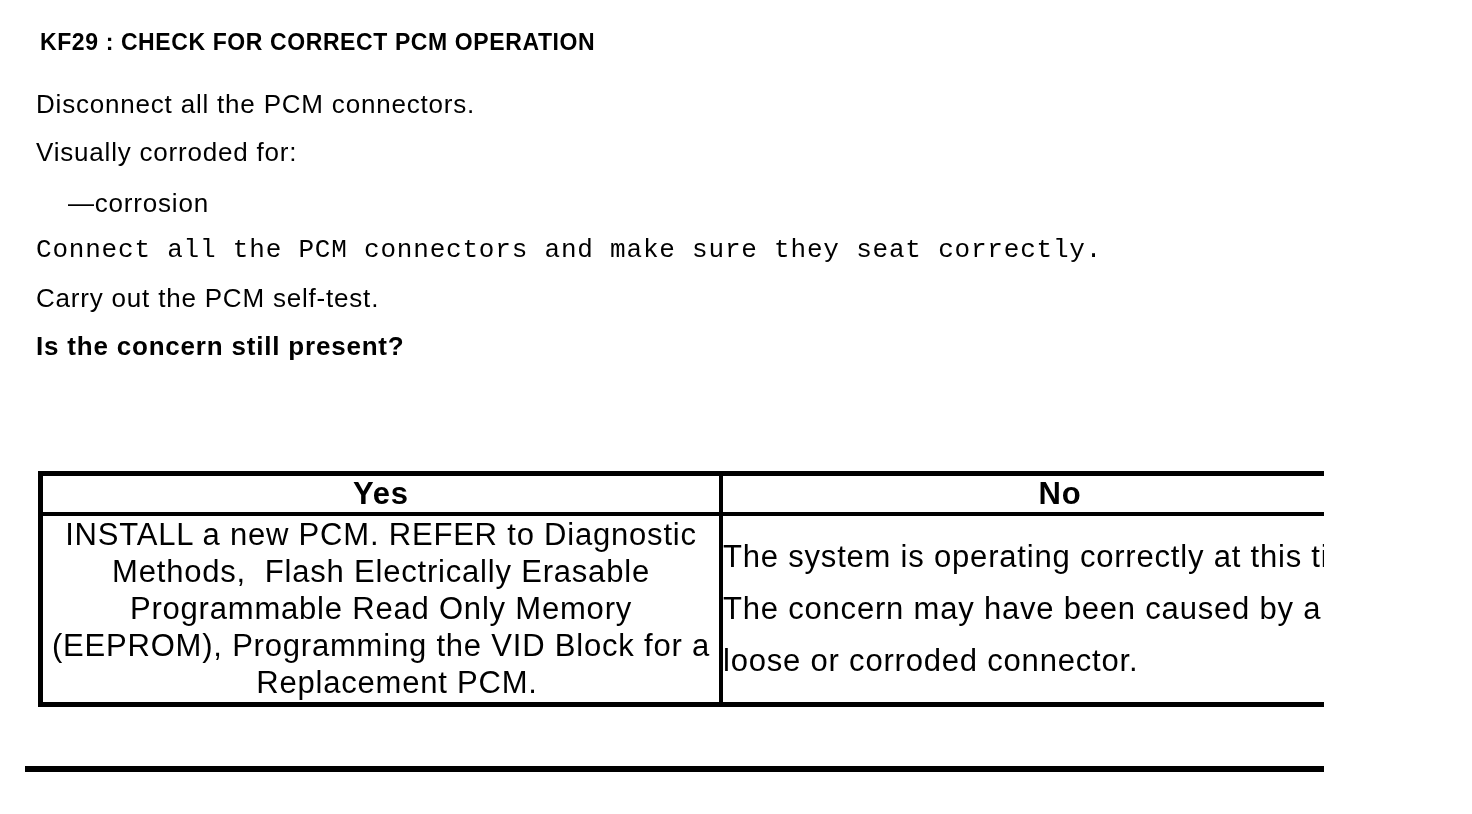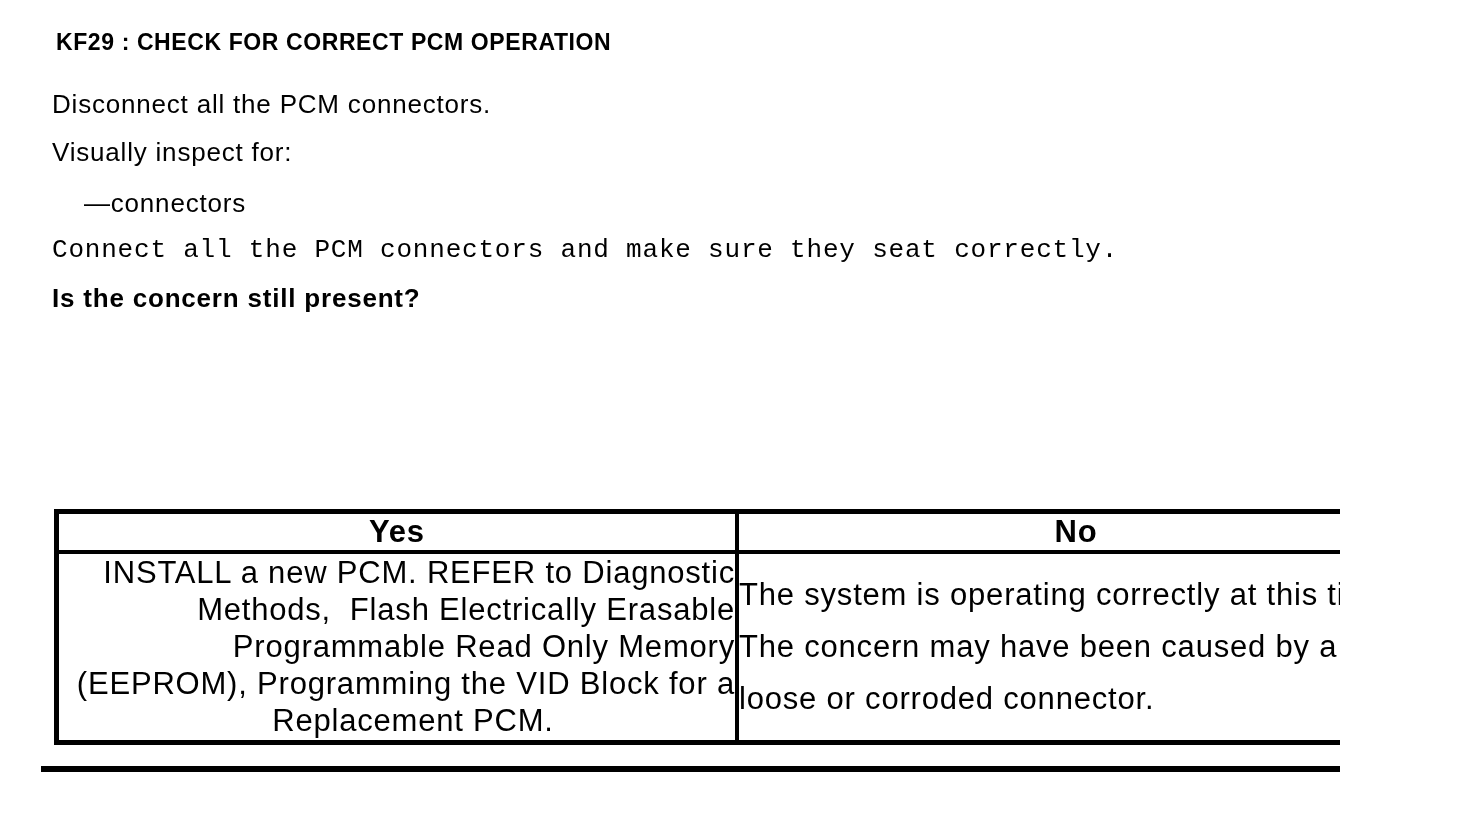--- a/index.html
+++ b/index.html
@@ -4,21 +4,20 @@
 <style>
   html, body { margin: 0; padding: 0; background: #ffffff; }
   .page {
     position: relative;
     width: 1324px;
     height: 814px;
     background: #ffffff;
     color: #000000;
     font-family: "Liberation Sans", "DejaVu Sans", sans-serif;
     overflow: hidden;
-    margin-left: 16px;
   }
   .title {
     position: absolute;
     left: 40px;
     top: 28px;
     font-size: 23px;
     line-height: 28px;
     font-weight: 700;
     letter-spacing: 0.6px;
     white-space: pre;
@@ -31,21 +30,21 @@
     letter-spacing: 0.8px;
   }
   .step { line-height: 33px; margin: 0 0 15px 0; white-space: pre; }
   .sub  { line-height: 38px; margin: 0 0 0 32px; white-space: pre; }
   .sub-first { margin-top: 4px; }
   .after-sub { margin-top: 12px; font-family: Liberation Mono, monospace; }
   .question { line-height: 33px; margin-top: 15px; font-weight: 700; white-space: pre; }
   table.results {
     position: absolute;
     left: 38px;
-    top: 509px;
+    top: 471px;
     width: 1364px;
     border-collapse: collapse;
     table-layout: fixed;
     border: 5px solid #000;
     font-size: 31px;
     letter-spacing: 0.8px;
   }
   table.results th, table.results td {
     border: 4px solid #000;
     padding: 0;
@@ -55,21 +54,21 @@
     font-weight: 700;
     text-align: center;
     vertical-align: middle;
   }
   th.col-yes { width: 676px; }
   td.yes-cell {
     height: 186px;
     vertical-align: top;
     padding: 1px 2px 0 3px;
   }
-  .yes-line { line-height: 37px; text-align: right; white-space: pre; }
+  .yes-line { line-height: 37px; text-align: center; white-space: pre; }
   .yes-line:last-child { text-align: center; padding-left: 32px; }
   td.no-cell {
     vertical-align: middle;
     padding: 0 6px 0 4px;
   }
   .no-text { line-height: 52px; text-align: left; }
   .bottom-rule {
     position: absolute;
     left: 25px;
     top: 766px;
@@ -80,23 +79,24 @@
 </style>
 </head>
 <body>
 
 <div class="page">
 
   <div class="title">KF29 : CHECK FOR CORRECT PCM OPERATION</div>
 
   <div class="steps">
     <div class="step">Disconnect all the PCM connectors.</div>
-    <div class="step">Visually inspect for:</div>
-    <div class="sub">—connectors</div>
+    <div class="step">Visually corroded for:</div>
+    <div class="sub">—corrosion</div>
     <div class="step after-sub">Connect all the PCM connectors and make sure they seat correctly.</div>
+    <div class="step">Carry out the PCM self-test.</div>
     <div class="question">Is the concern still present?</div>
   </div>
 
   <table class="results">
     <thead>
       <tr>
         <th class="col-yes">Yes</th>
         <th class="col-no">No</th>
       </tr>
     </thead>

